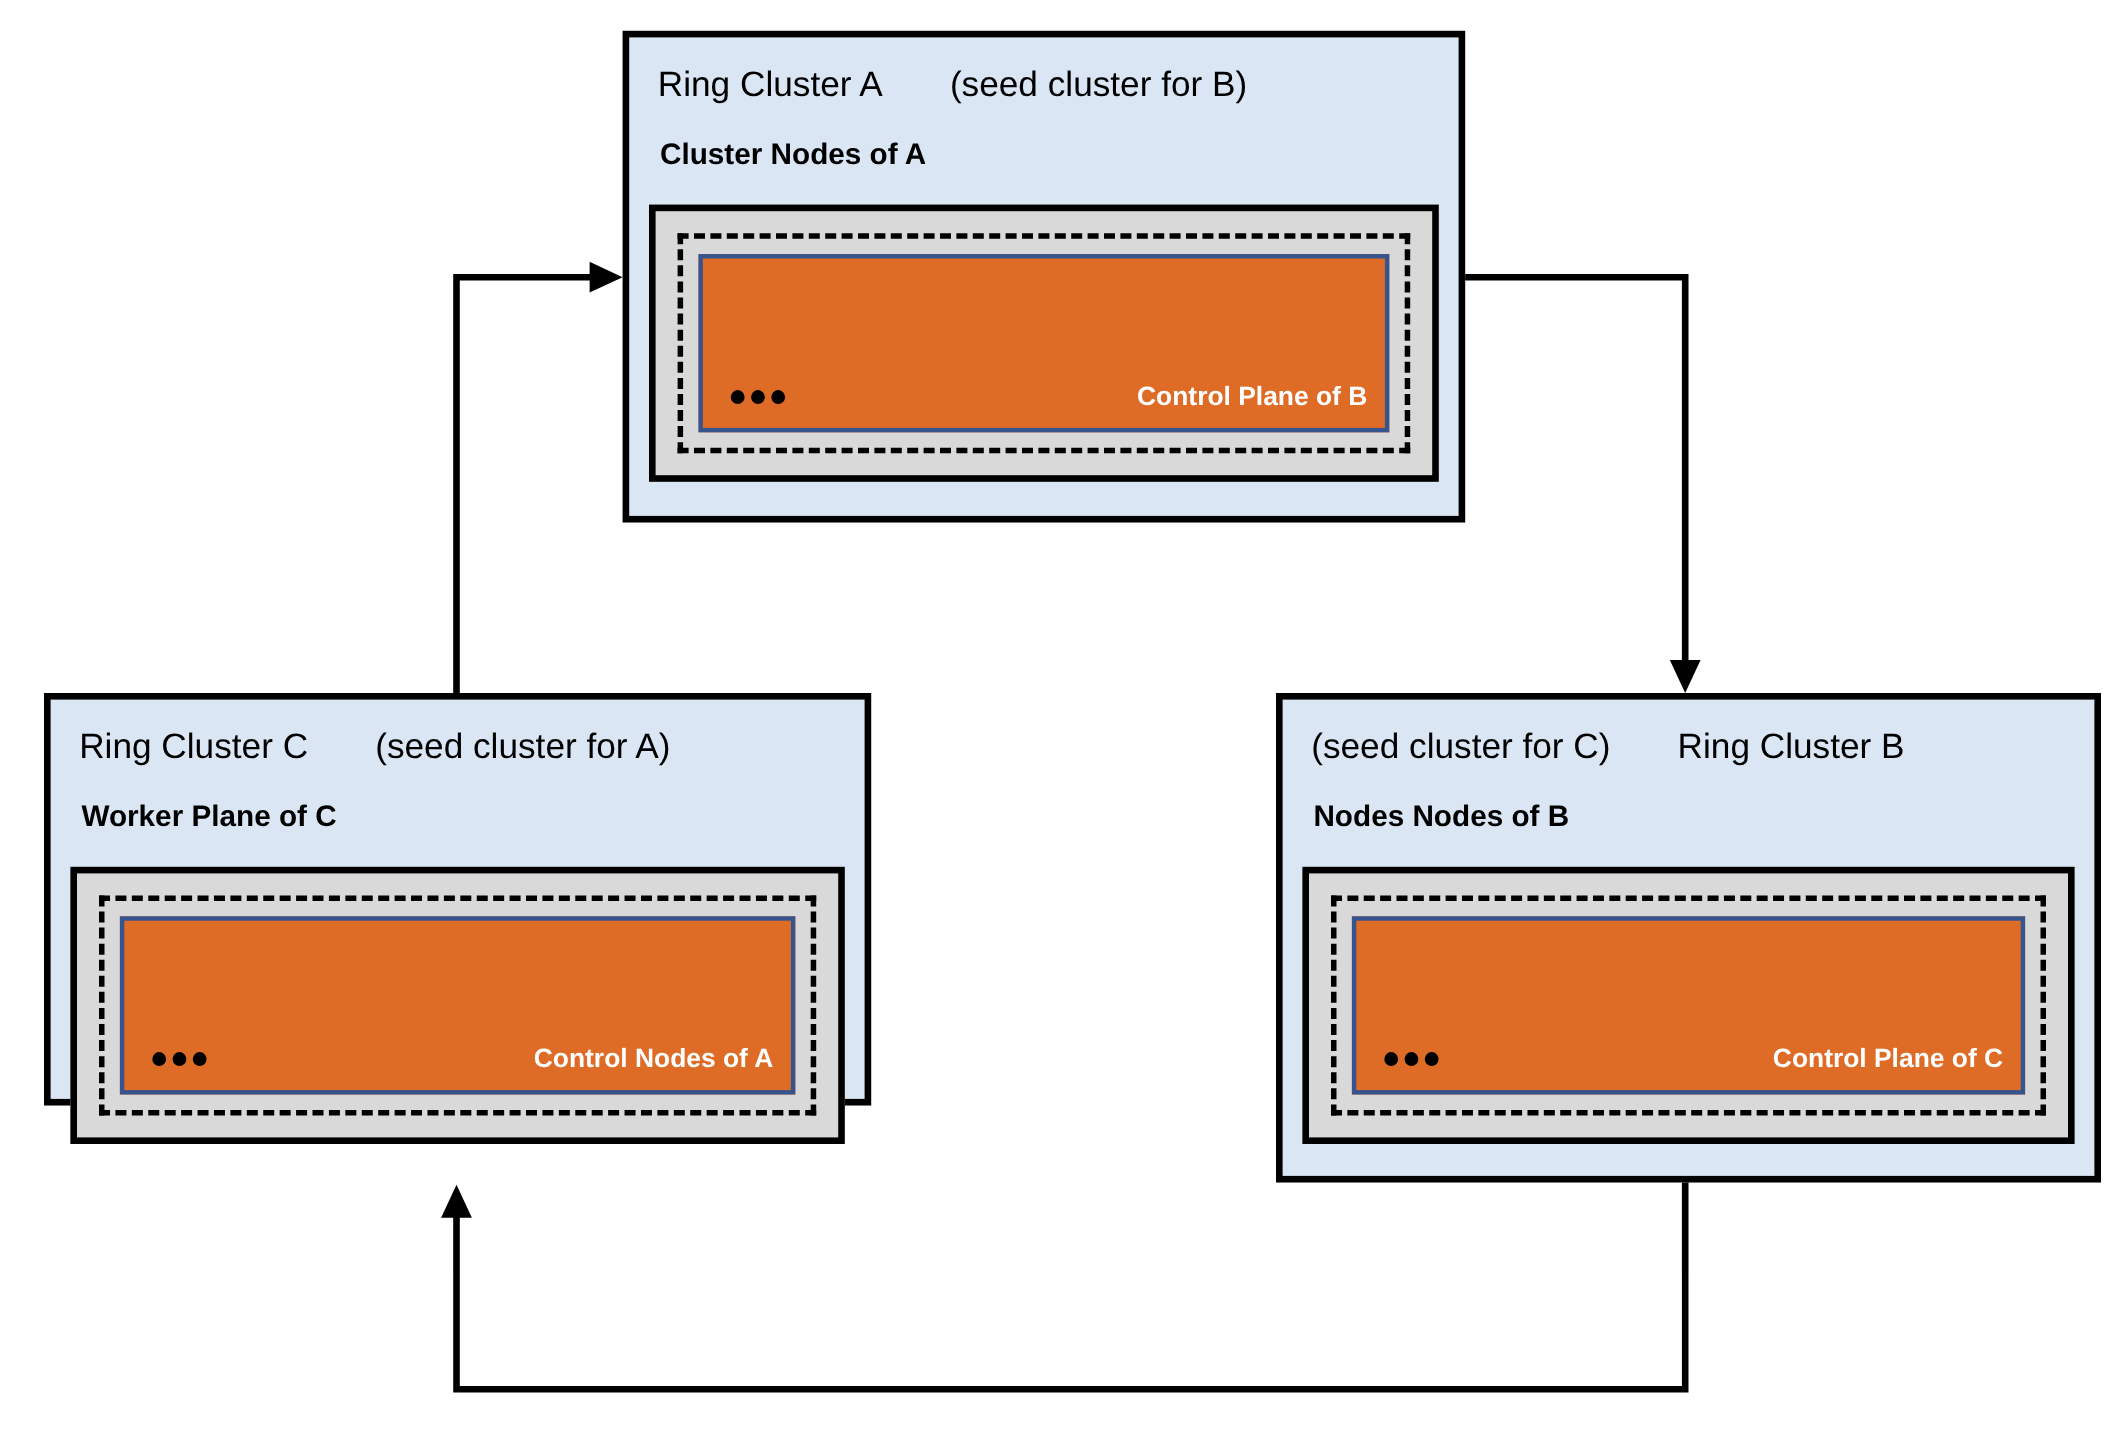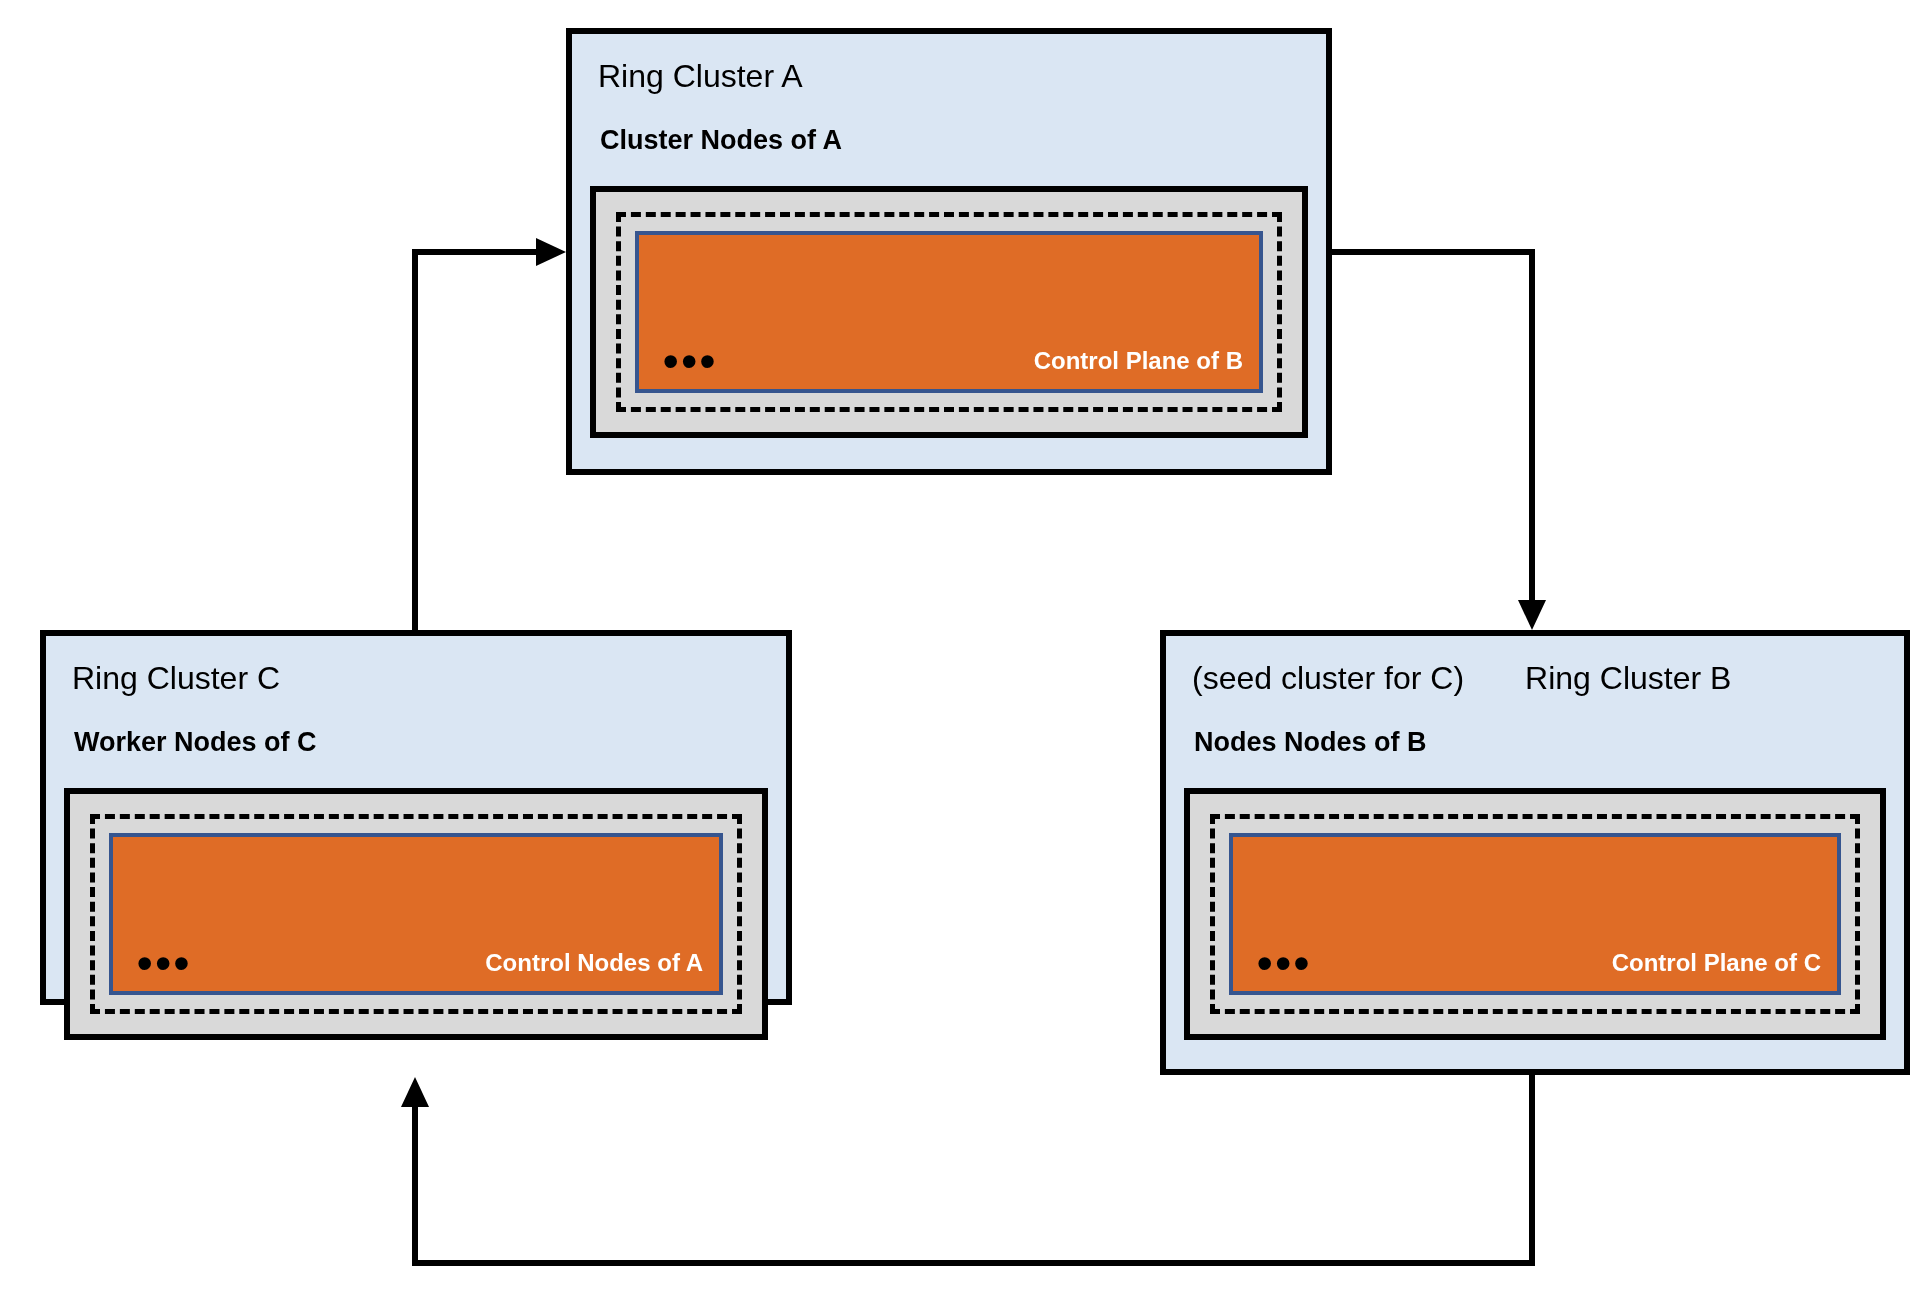--- a/index.html
+++ b/index.html
@@ -109,37 +109,39 @@
 
     <g>
       <polyline points="1532,1073 1532,1263 415,1263 415,1105"></polyline>
       <polygon points="415,1077 401,1107 429,1107"></polygon>
     </g>
   </svg>
 
   <section class="cluster" style="left:566px; top:28px; width:766px; height:447px;">
     <header class="cluster-title">
       <span>Ring Cluster A</span>
+      <span>(seed cluster for B)</span>
     </header>
     <div class="worker-label">Cluster Nodes of A</div>
     <div class="worker-box">
       <div class="dashed-box">
         <div class="control-plane">
           <span class="dots">•••</span>
           <span class="cp-label">Control Plane of B</span>
         </div>
       </div>
     </div>
   </section>
 
   <section class="cluster" style="left:40px; top:630px; width:752px; height:375px;">
     <header class="cluster-title">
       <span>Ring Cluster C</span>
+      <span>(seed cluster for A)</span>
     </header>
-    <div class="worker-label">Worker Nodes of C</div>
+    <div class="worker-label">Worker Plane of C</div>
     <div class="worker-box">
       <div class="dashed-box">
         <div class="control-plane">
           <span class="dots">•••</span>
           <span class="cp-label">Control Nodes of A</span>
         </div>
       </div>
     </div>
   </section>
 

